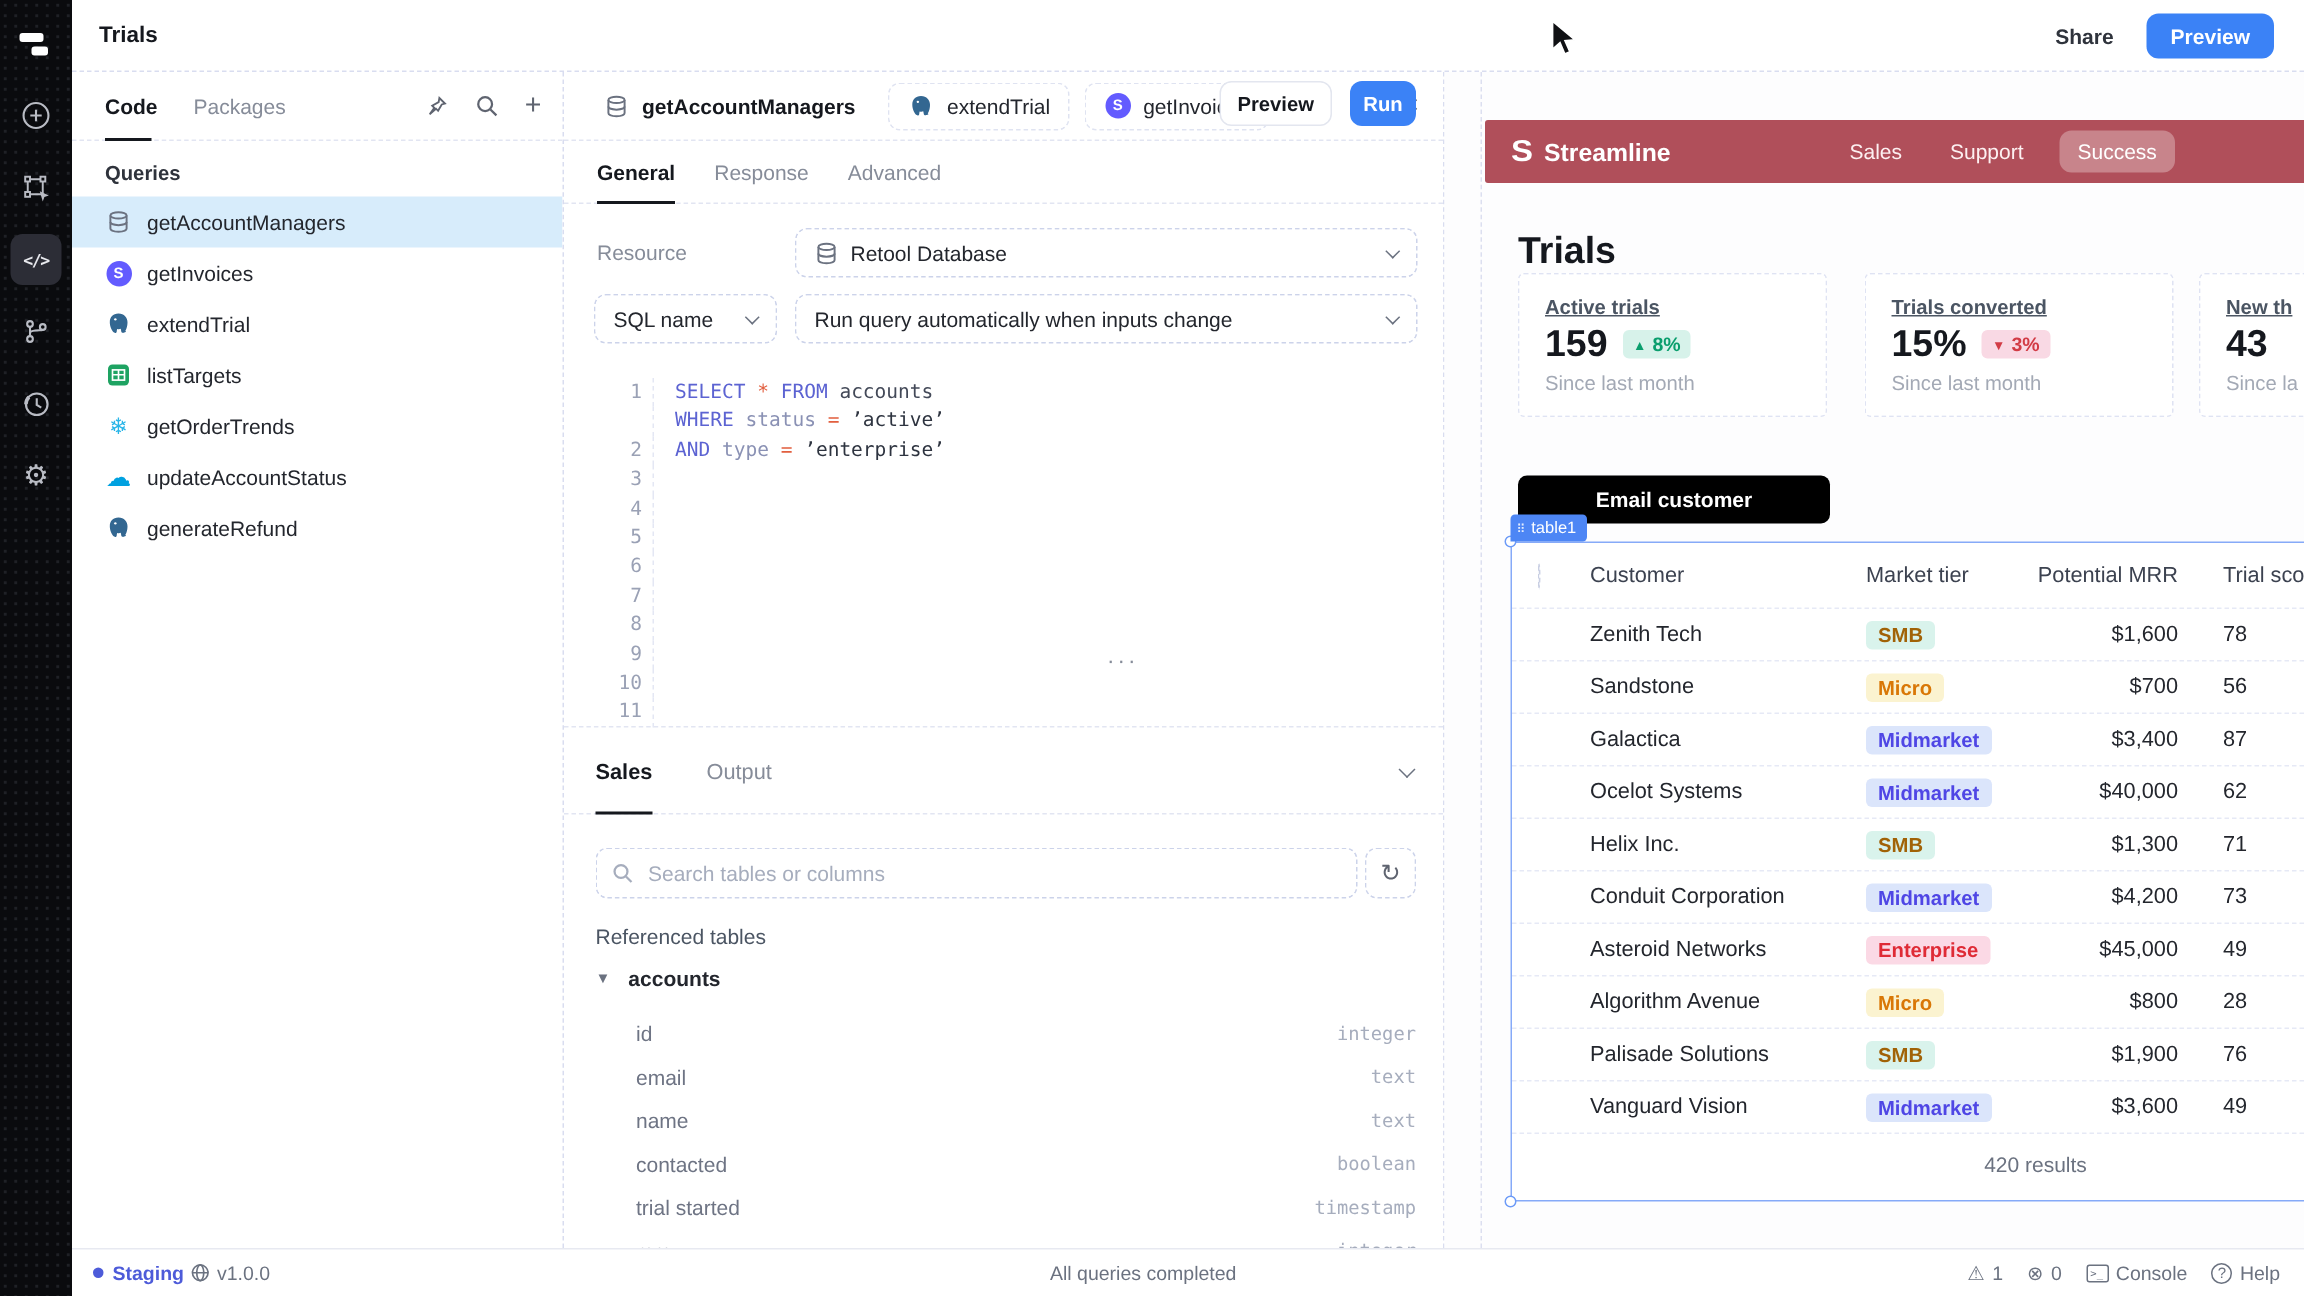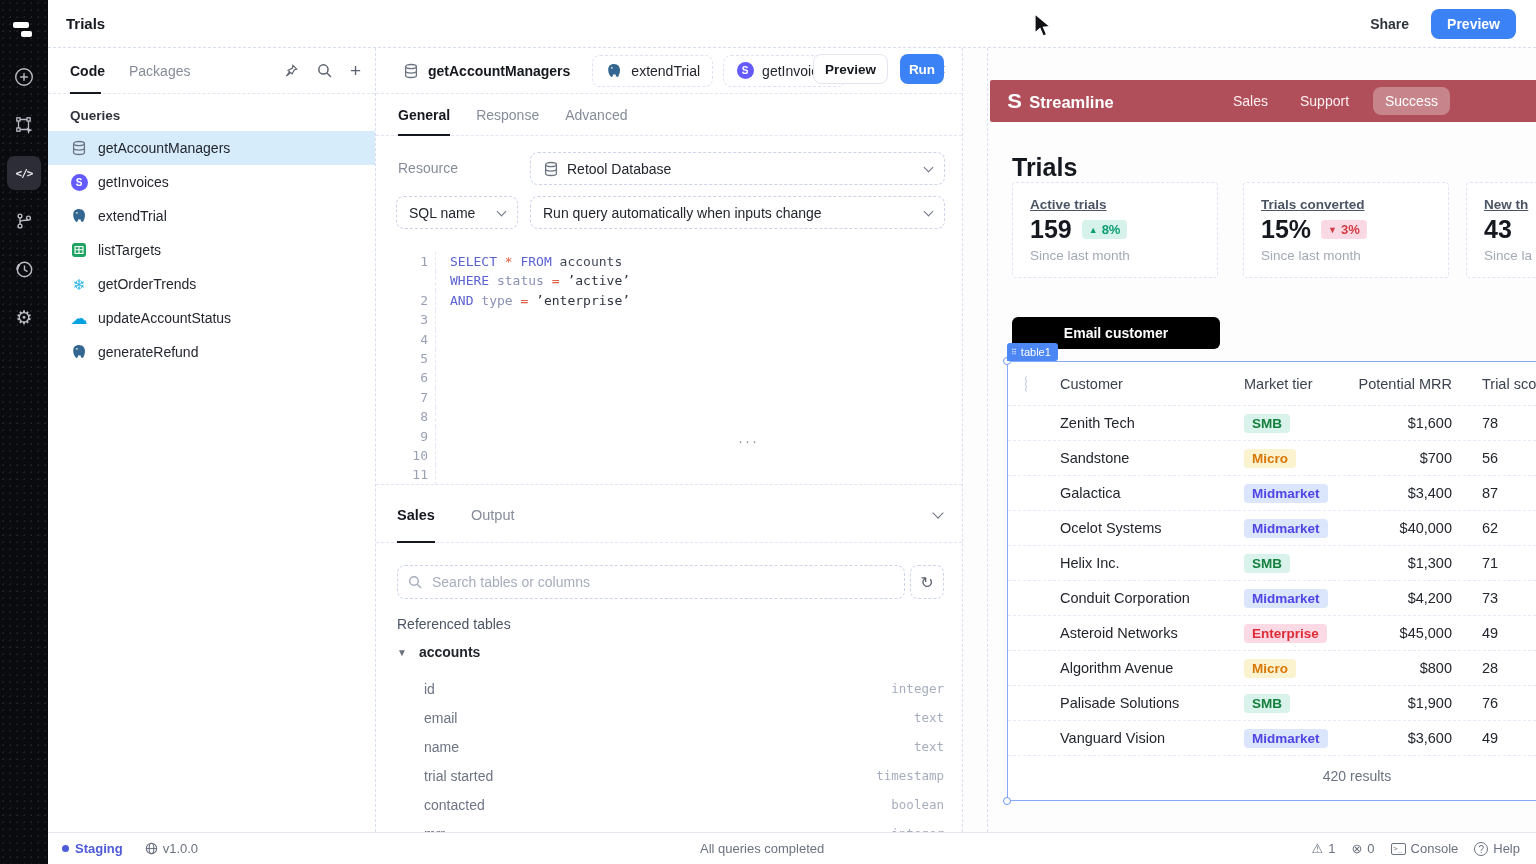--- a/index.html
+++ b/index.html
@@ -146,31 +146,31 @@
                 border:1.5px solid #86aaf8;border-radius:2px;z-index:5;}
   .table-widget .handle{position:absolute;width:8px;height:8px;background:#fff;border:1.5px solid #6d9bf7;border-radius:50%;left:-5px;}
   .handle.tl{top:-5px;} .handle.bl{bottom:-5px;}
   .trow{display:grid;grid-template-columns:52px 184px 106px 108px 1fr;align-items:center;height:35px;
         border-top:1px dashed #e6e9f6;font-size:14.5px;color:#23262d;cursor:pointer;}
   .trow.thead{height:43px;border-top:none;color:#3c4250;font-weight:500;cursor:default;}
   .cb-circle{width:16px;height:16px;border:1px dashed #c9cfe3;border-radius:50%;margin-left:17px;cursor:pointer;}
   .c-mrr{text-align:right;padding-right:6px;}
   .c-score{padding-left:24px;}
   .pill{display:inline-block;padding:2px 8px;border-radius:4px;font-weight:700;font-size:13.5px;}
-  .tier-smb{color:#15803d;background:#d9f3ec;}
+  .tier-smb{color:#a16207;background:#d9f3ec;}
   .tier-micro{color:#d97706;background:#fbf3d0;}
   .tier-midmarket{color:#4f46e5;background:#dbe5fb;}
   .tier-enterprise{color:#df2b36;background:#fbd9e5;}
   .tfoot{height:41px;display:flex;align-items:center;justify-content:center;font-size:14px;color:#6b7280;
          border-top:1px dashed #e6e9f6;}
 
   
   .statusbar{position:absolute;left:48px;bottom:0;width:1488px;height:32px;background:#fff;border-top:1px solid #e7e9f1;
              display:flex;align-items:center;font-size:13px;color:#6b7280;z-index:20;}
-  .sb-left{display:flex;align-items:center;gap:22px;padding-left:14px;}
+  .sb-left{display:flex;align-items:center;gap:4px;padding-left:14px;}
   .env{display:flex;align-items:center;gap:6px;color:#4d5bd9;font-weight:600;cursor:pointer;}
   .env-dot{width:7px;height:7px;border-radius:50%;background:#4d5bd9;}
   .ver{display:flex;align-items:center;gap:5px;cursor:pointer;}
   .sb-msg{position:absolute;left:652px;color:#6b7280;}
   .sb-right{margin-left:auto;display:flex;align-items:center;gap:16px;padding-right:16px;}
   .sb-item{display:flex;align-items:center;gap:5px;cursor:pointer;}
   .warn-glyph{font-size:13px;} .err-glyph{font-size:13px;}
   .console-glyph{width:15px;height:12px;border:1.2px solid #6b7280;border-radius:2px;font-size:7px;line-height:10px;
                  text-align:left;padding-left:2px;font-family:"DejaVu Sans Mono",monospace;}
   .help-glyph{width:14px;height:14px;border:1.2px solid #6b7280;border-radius:50%;font-size:10px;line-height:13px;text-align:center;}
@@ -458,26 +458,26 @@
         </div>
         <div class="field-row">
           <span>email</span>
           <span class="field-type">text</span>
         </div>
         <div class="field-row">
           <span>name</span>
           <span class="field-type">text</span>
         </div>
         <div class="field-row">
+          <span>contacted</span>
+          <span class="field-type">boolean</span>
+        </div>
+        <div class="field-row">
           <span>trial started</span>
           <span class="field-type">timestamp</span>
-        </div>
-        <div class="field-row">
-          <span>contacted</span>
-          <span class="field-type">boolean</span>
         </div>
         <div class="field-row">
           <span>mrr</span>
           <span class="field-type">integer</span>
         </div>
       </div>
   </section>
 
   <section class="canvas">
     <div class="canvas-guide"></div>

